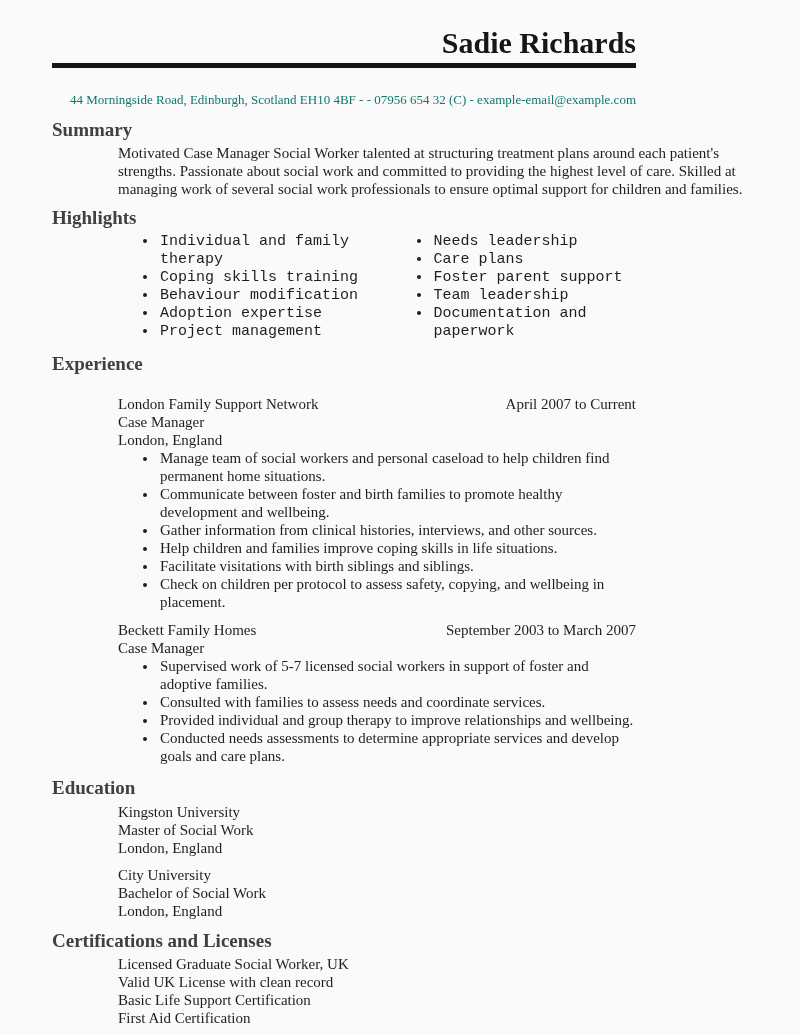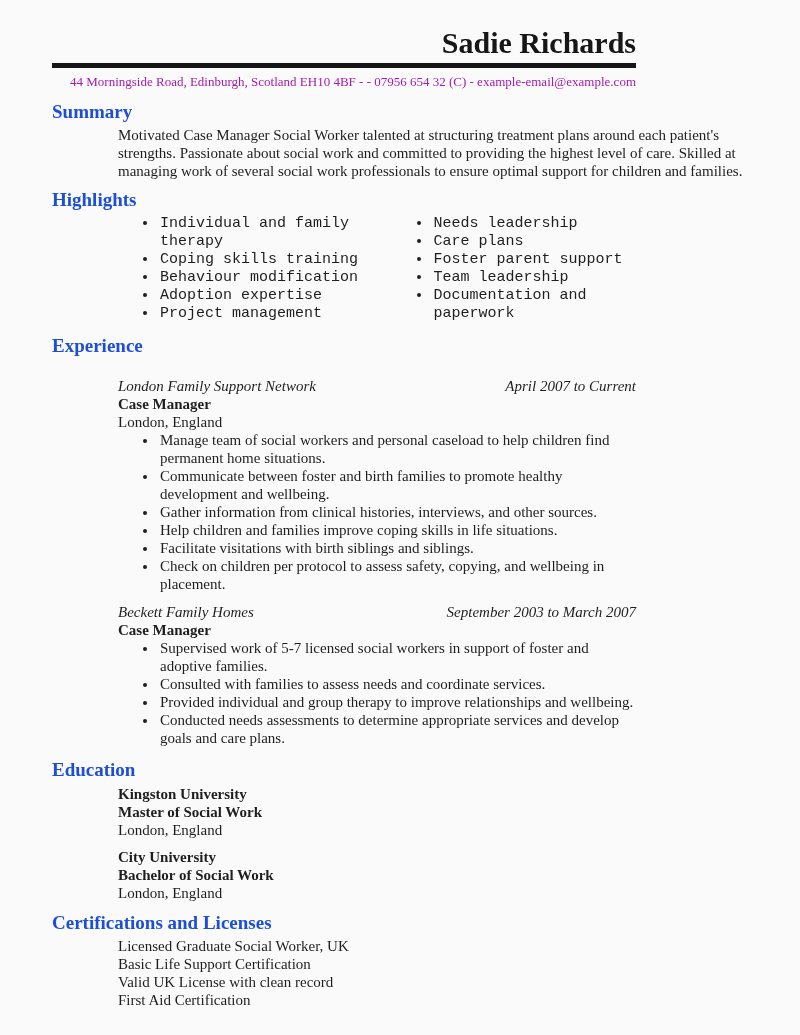--- a/index.html
+++ b/index.html
@@ -24,31 +24,31 @@
     line-height: 34px;
     color: #161616;
   }
   .double-rule {
     margin-top: 3px;
     height: 3px;
     border-top: 2px solid #161616;
     border-bottom: 3px solid #161616;
   }
   .contact {
-    margin-top: 6px;
+    margin-top: 24px;
     text-align: right;
     font-size: 13px;
     line-height: 15px;
-    color: #a21caf;
+    color: #0f766e;
   }
   
   h2 {
     font-size: 19px;
     font-weight: bold;
-    color: #1d4ed8;
+    color: #404040;
     line-height: 22px;
   }
   .sec-summary h2 { margin-top: 12px; margin-bottom: 3px; }
   .sec-highlights h2 { margin-top: 9px; margin-bottom: 4px; }
   .sec-experience h2 { margin-top: 12px; margin-bottom: 20px; }
   .sec-education h2 { margin-top: 12px; margin-bottom: 4px; }
   .sec-certs h2 { margin-top: 10px; margin-bottom: 3px; }
 
   .body-text, li, .line { font-size: 15px; line-height: 18px; }
 
@@ -58,28 +58,28 @@
 
   
   .hl-cols { display: flex; }
   .hl-col { list-style: disc outside; padding-left: 40px; font-family: Liberation Mono, monospace; }
   .hl-col.left { width: 320px; }
   .hl-col li, .job-bullets li { padding-left: 2px; }
 
   
   .job { margin-top: 2px; }
   .job + .job { margin-top: 10px; }
-  .job-head { display: flex; justify-content: space-between; font-style: italic; }
-  .job-role { font-weight: bold; }
+  .job-head { display: flex; justify-content: space-between; }
+  .job-role { font-weight: normal; }
   .job-bullets { list-style: disc outside; padding-left: 40px; }
   .job-bullets li { max-width: 592px; }
 
   
   .edu { margin-bottom: 9px; }
-  .edu-school, .edu-degree { font-weight: bold; }
+  .edu-school, .edu-degree { font-weight: normal; }
 
   
   .cert-list { list-style: none; }
 </style>
 </head>
 <body>
 
 <div class="page">
 
   <div>
@@ -159,19 +159,19 @@
       <div class="edu-school line">City University</div>
       <div class="edu-degree line">Bachelor of Social Work</div>
       <div class="edu-location line">London, England</div>
     </div>
   </div>
 
   <div class="sec-certs">
     <h2>Certifications and Licenses</h2>
     <ul class="cert-list indent">
       <li>Licensed Graduate Social Worker, UK</li>
+      <li>Valid UK License with clean record</li>
       <li>Basic Life Support Certification</li>
-      <li>Valid UK License with clean record</li>
       <li>First Aid Certification</li>
     </ul>
   </div>
 
 </div>
 
 </body></html>

